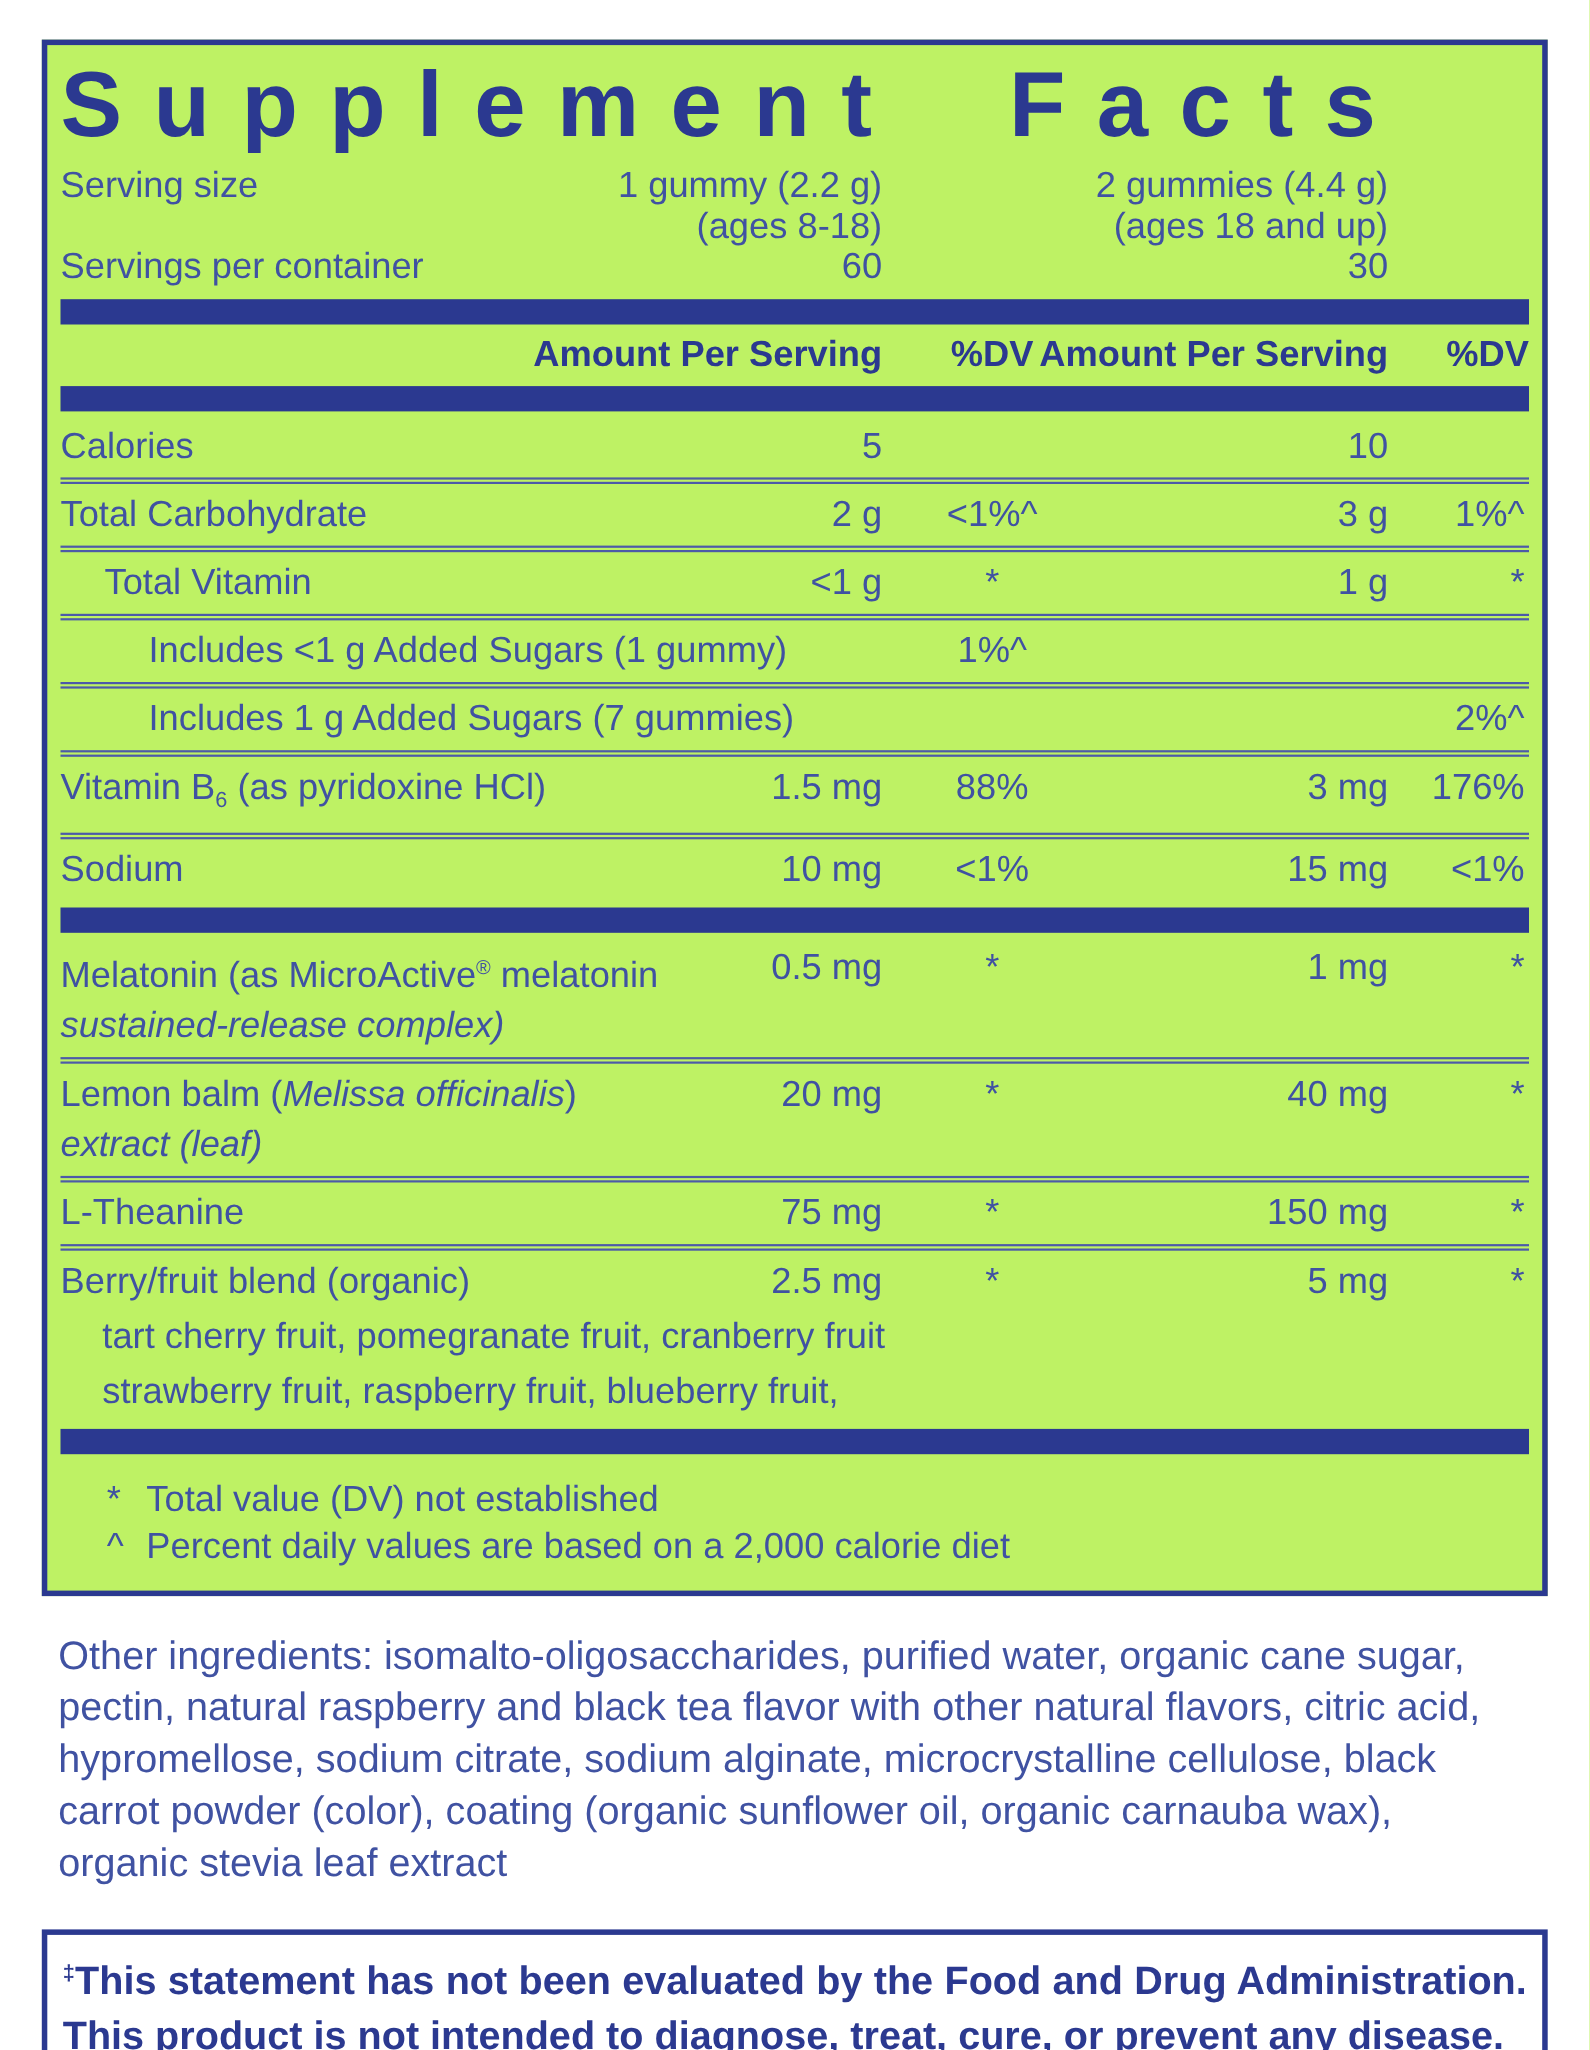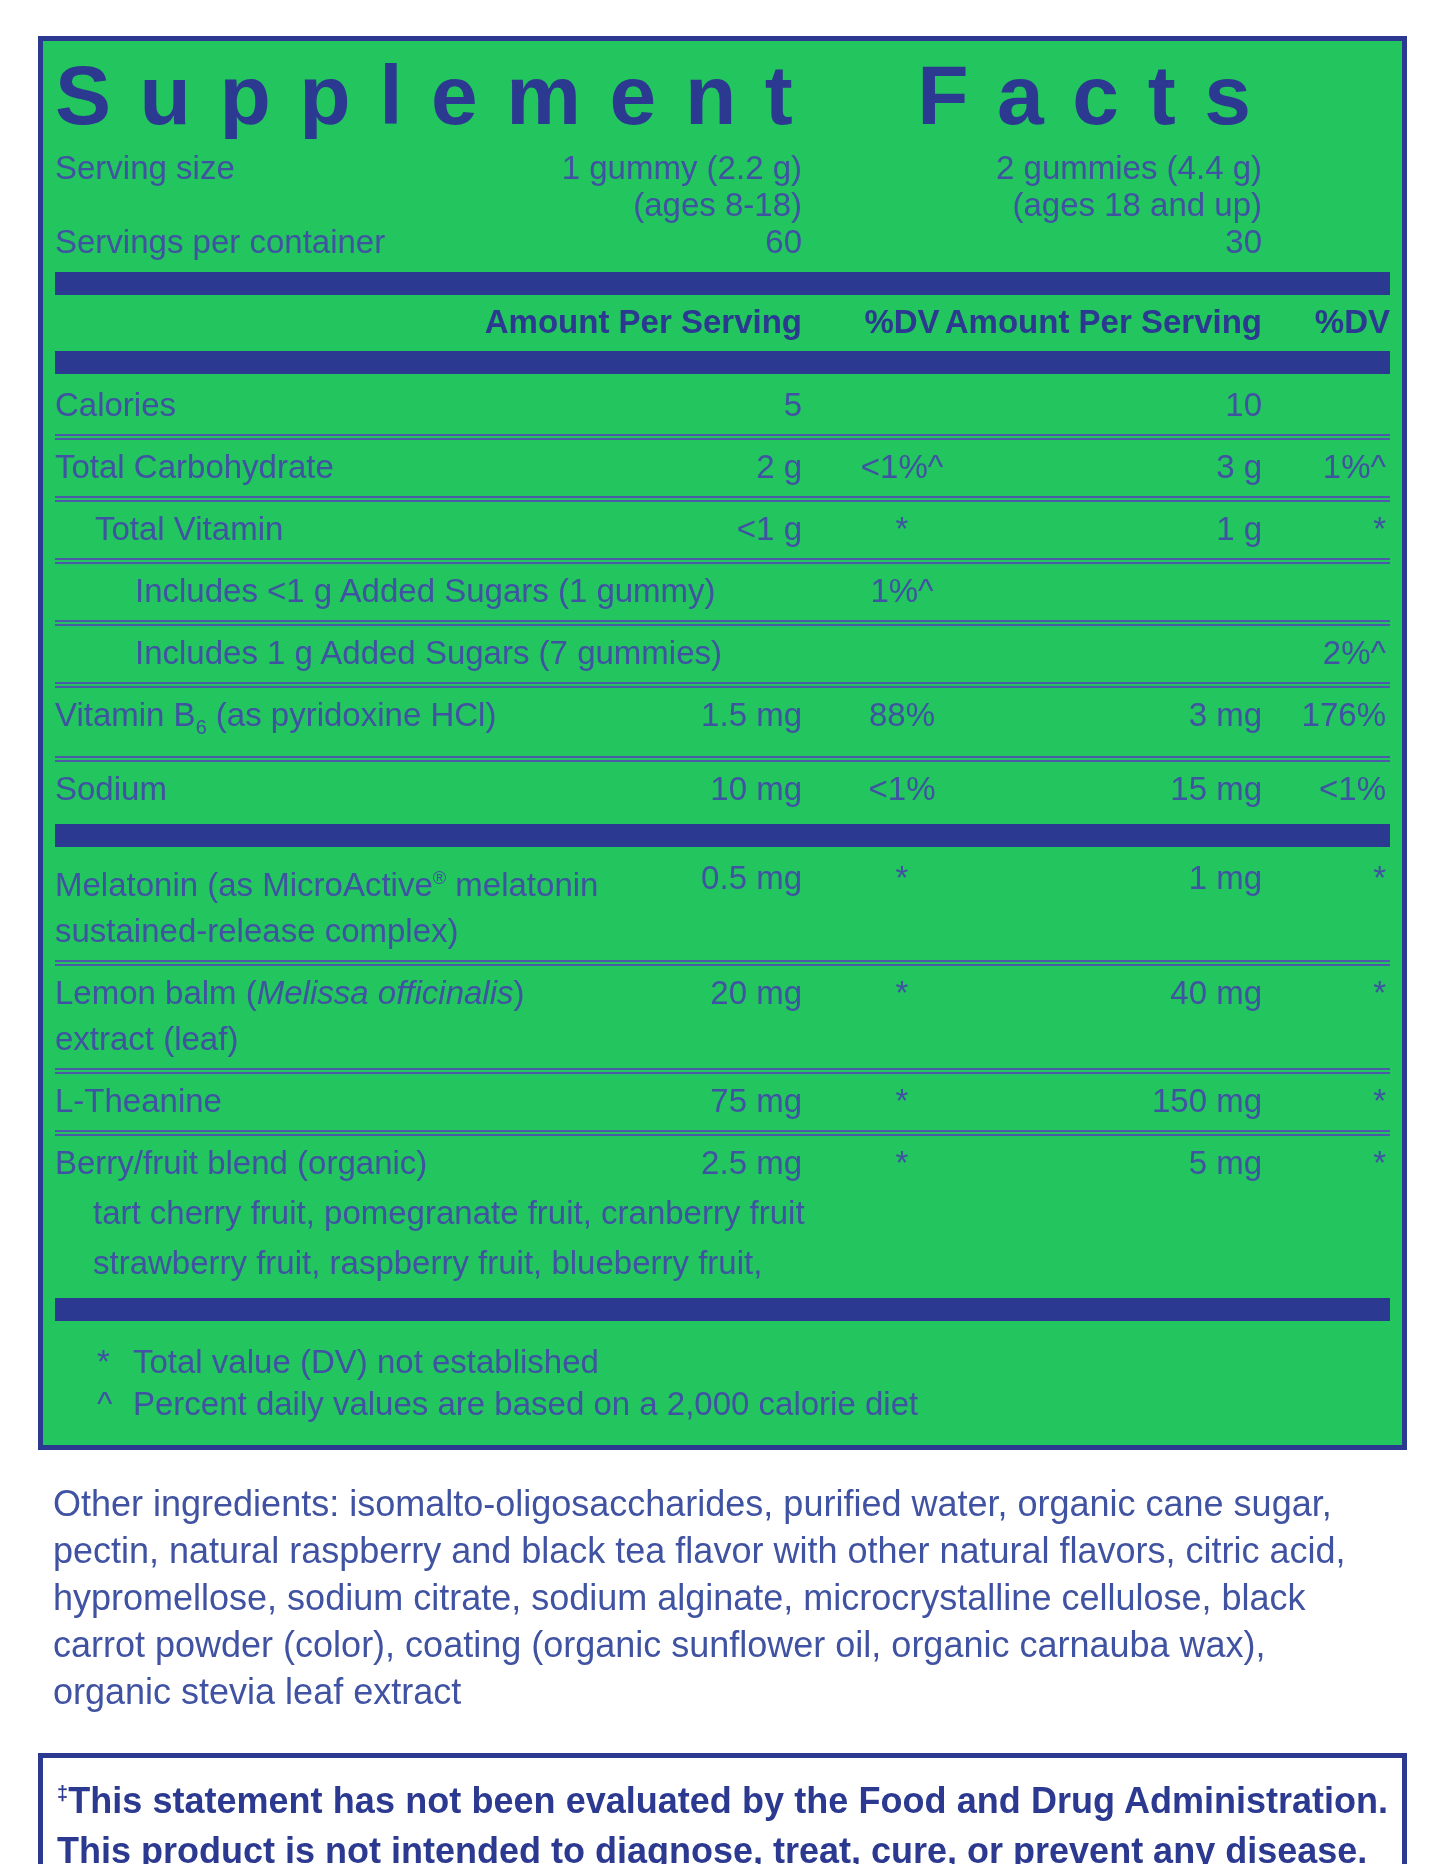--- a/index.html
+++ b/index.html
@@ -18,21 +18,21 @@
     color:var(--txt);
     display:flex;
     flex-direction:column;
   }
   
   .facts-box{
     width:1369px;
     margin:36px 0 0 38px;
     border:5px solid var(--navy);
     padding:6px 12px 0;
-    background:#22c55e;
+    background:#bef264;
   }
   .title{
     font-size:84px;
     font-weight:bold;
     color:var(--navy);
     letter-spacing:0.34em;
     word-spacing:44px;
     white-space:nowrap;
     line-height:1.05;
     margin:4px 0 10px;
@@ -66,21 +66,21 @@
     display:grid;
     grid-template-columns:500px 247px 200px 260px 128px;
     align-items:start;
   }
   .c-name{white-space:nowrap;}
   .indent-1 .c-name{padding-left:40px;}
   .indent-2 .c-name{padding-left:80px;}
   .c-a1,.c-a2{text-align:right;white-space:nowrap;}
   .c-dv1{text-align:center;white-space:nowrap;}
   .c-dv2{text-align:right;padding-right:4px;white-space:nowrap;}
-  .l2{margin-top:8px;white-space:nowrap;}
+  .l2{margin-top:8px;white-space:nowrap;font-style:italic;}
   .subline{margin:12px 0 0 38px;white-space:nowrap;}
   sub{font-size:0.60em;}
   sup{font-size:0.55em;}
   .fnotes{padding:16px 0 20px 42px;font-size:33px;}
   .fnote{line-height:42px;}
   .fn-marker{display:inline-block;width:36px;}
   
   .other{
     width:1340px;
     margin:30px 0 0 53px;

